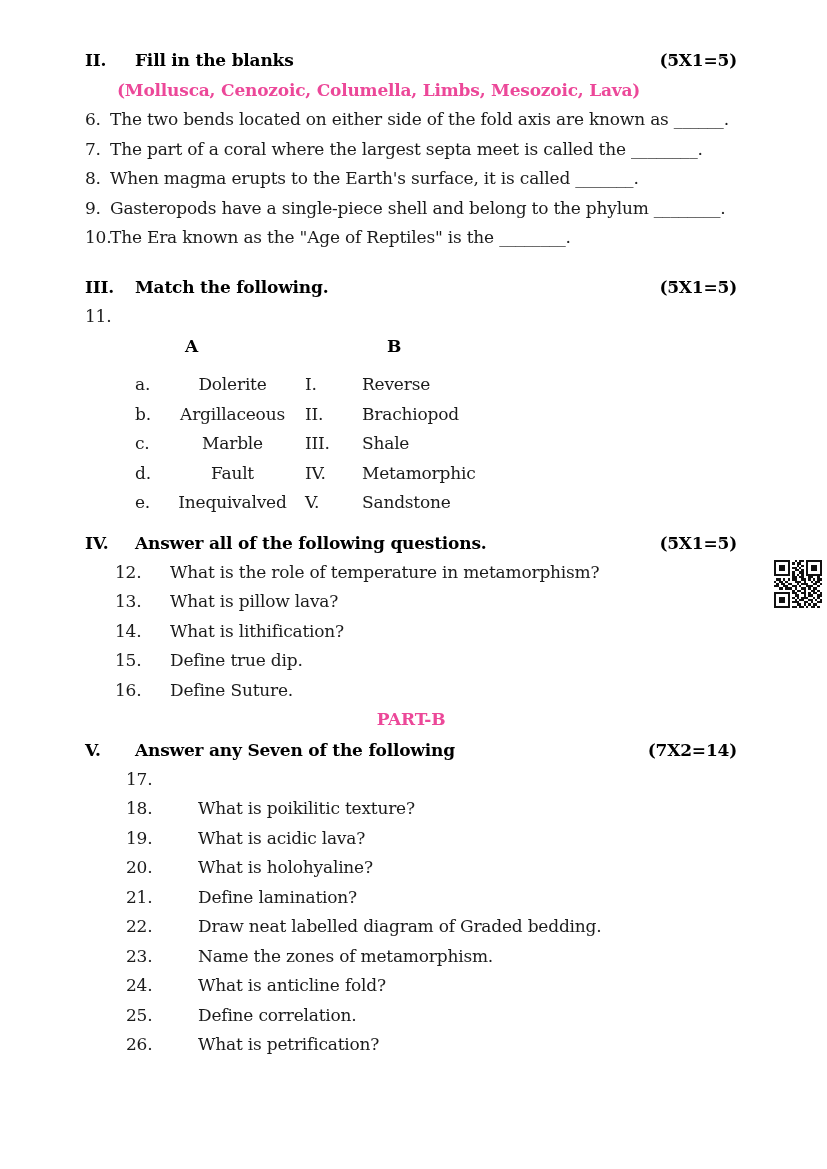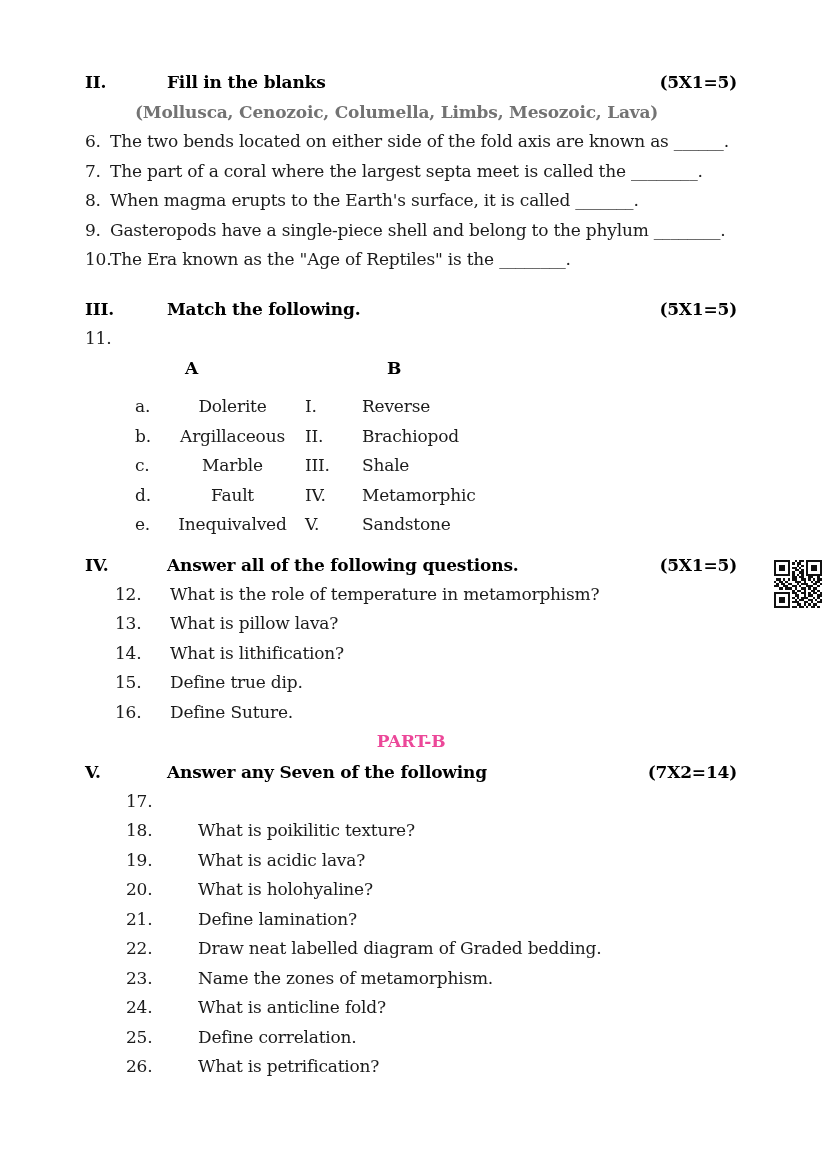--- a/index.html
+++ b/index.html
@@ -9,38 +9,38 @@
     height: 1169px;
     background: #ffffff;
     font-family: "DejaVu Serif", "Liberation Serif", serif;
     font-size: 17px;
     color: #1b1b1b;
     letter-spacing: -0.2px;
     overflow: hidden;
   }
   .content {
     position: absolute;
-    top: 67px;
+    top: 45px;
     left: 85px;
     right: 90px;
   }
   .sec-head {
     display: flex;
     align-items: baseline;
     font-weight: bold;
     color: #000;
     line-height: 30px;
   }
   .sec-num  { width: 50px; flex-shrink: 0; }
-  .sec-title { flex: 1; margin-left: 32px; }
+  .sec-title { flex: 1; }
   .sec-marks { flex-shrink: 0; }
   .word-bank {
-    margin-left: 50px;
+    margin-left: 32px;
     font-weight: bold;
-    color: #737373;
+    color: #ec4899;
     line-height: 30px;
   }
   .q-row { display: flex; line-height: 29.5px; }
   .q-row .q-num { flex-shrink: 0; }
   .q-row .q-text { flex: 1; }
   .fib  .q-num { width: 25px; }
   .sa   { padding-left: 10px; }
   .sa   .q-num { width: 55px; margin-left: 20px; }
   .long { padding-left: 5px; }
   .long .q-num { width: 72px; margin-left: 36px; }

